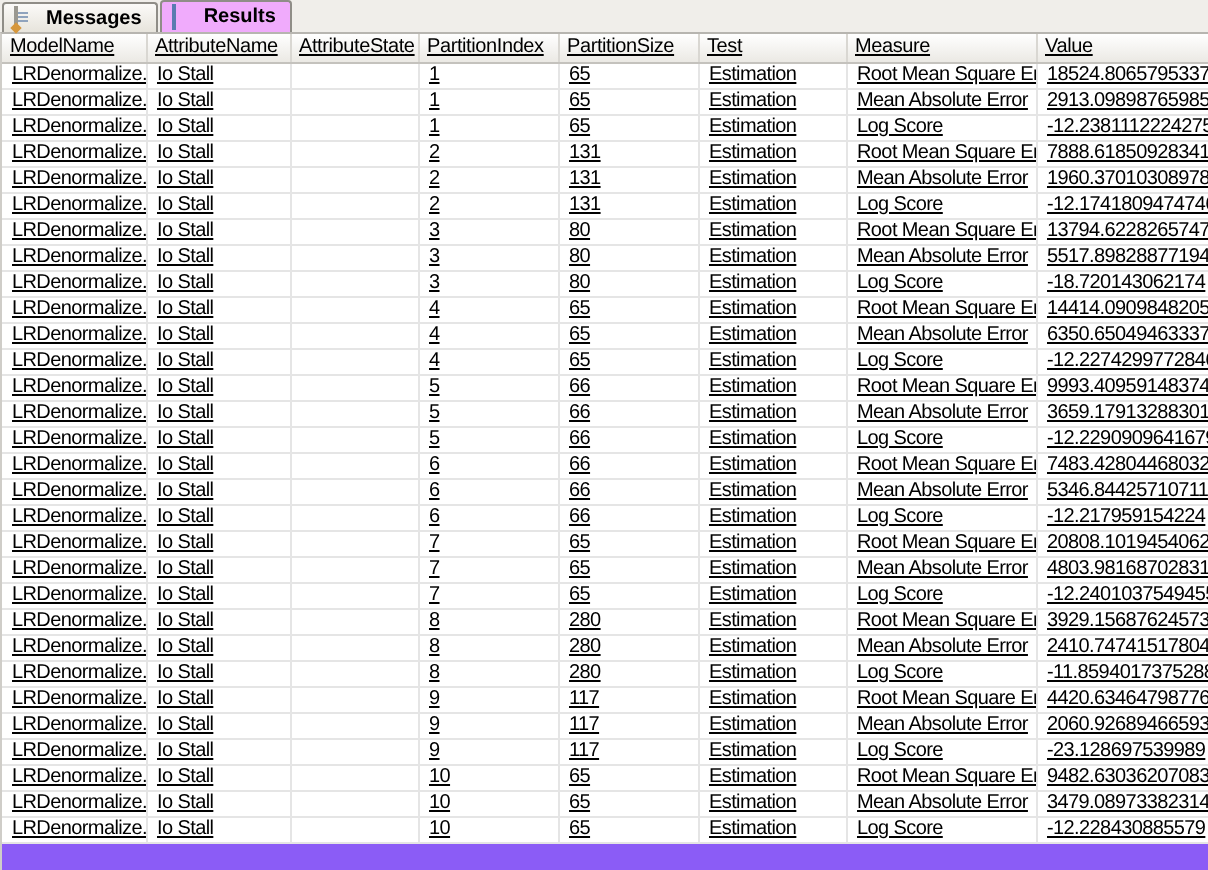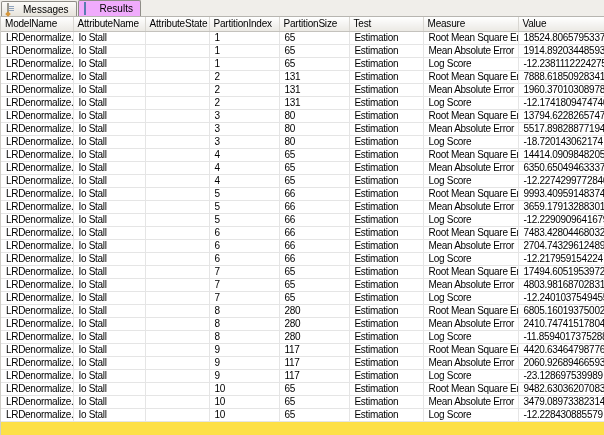--- a/index.html
+++ b/index.html
@@ -6,21 +6,21 @@
   body{
     width:604px;height:435px;overflow:hidden;
     background:#ffffff;
     font-family:"Liberation Sans","DejaVu Sans",sans-serif;
     font-size:10px;color:#000;
   }
   
   .tabstrip{
     height:16px;background:#f0eeea;
     display:flex;align-items:flex-end;gap:1px;
-    padding-left:1px;position:relative;
+    padding-left:1px;position:relative;font-weight:bold;
   }
   .tab{
     box-sizing:border-box;height:15px;
     display:flex;align-items:center;gap:4px;
     padding:0 7px 0 5px;
     border:1px solid #8f8d87;border-bottom:none;
     border-radius:2px 2px 0 0;
     background:linear-gradient(#fbfaf8,#e7e4dc);
     color:#000;cursor:default;white-space:nowrap;
   }
@@ -41,21 +41,21 @@
     background:
       linear-gradient(#9db6d6,#9db6d6) 3px 0/1px 100% no-repeat,
       linear-gradient(#9db6d6,#9db6d6) 7px 0/1px 100% no-repeat,
       linear-gradient(#9db6d6,#9db6d6) 0 2px/100% 1px no-repeat,
       linear-gradient(#9db6d6,#9db6d6) 0 5px/100% 1px no-repeat;
   }
   
   .grid-area{
     box-sizing:border-box;width:604px;height:419px;
     border-left:1px solid #cfcdc8;border-top:1px solid #b7b5b0;
-    background:#fde047;overflow:hidden;
+    background:#8b5cf6;overflow:hidden;text-decoration:underline;
   }
   table.results{
     border-collapse:collapse;table-layout:fixed;width:603px;
   }
   table.results th{
     box-sizing:border-box;height:14px;
     background:linear-gradient(#ffffff,#ebe9e4);
     border-right:1px solid #d9d7d2;border-bottom:1px solid #c4c2bd;
     font-weight:normal;text-align:left;
     padding:0 3px 0 4px;
@@ -124,21 +124,21 @@
           <td>18524.8065795337</td>
         </tr>
         <tr>
           <td>LRDenormalize...</td>
           <td>Io Stall</td>
           <td></td>
           <td>1</td>
           <td>65</td>
           <td>Estimation</td>
           <td>Mean Absolute Error</td>
-          <td>1914.89203448593</td>
+          <td>2913.09898765985</td>
         </tr>
         <tr>
           <td>LRDenormalize...</td>
           <td>Io Stall</td>
           <td></td>
           <td>1</td>
           <td>65</td>
           <td>Estimation</td>
           <td>Log Score</td>
           <td>-12.2381112224275</td>
@@ -274,41 +274,41 @@
           <td>7483.42804468032</td>
         </tr>
         <tr>
           <td>LRDenormalize...</td>
           <td>Io Stall</td>
           <td></td>
           <td>6</td>
           <td>66</td>
           <td>Estimation</td>
           <td>Mean Absolute Error</td>
-          <td>2704.74329612489</td>
+          <td>5346.84425710711</td>
         </tr>
         <tr>
           <td>LRDenormalize...</td>
           <td>Io Stall</td>
           <td></td>
           <td>6</td>
           <td>66</td>
           <td>Estimation</td>
           <td>Log Score</td>
           <td>-12.217959154224</td>
         </tr>
         <tr>
           <td>LRDenormalize...</td>
           <td>Io Stall</td>
           <td></td>
           <td>7</td>
           <td>65</td>
           <td>Estimation</td>
           <td>Root Mean Square Error</td>
-          <td>17494.6051953972</td>
+          <td>20808.1019454062</td>
         </tr>
         <tr>
           <td>LRDenormalize...</td>
           <td>Io Stall</td>
           <td></td>
           <td>7</td>
           <td>65</td>
           <td>Estimation</td>
           <td>Mean Absolute Error</td>
           <td>4803.98168702831</td>
@@ -324,21 +324,21 @@
           <td>-12.2401037549455</td>
         </tr>
         <tr>
           <td>LRDenormalize...</td>
           <td>Io Stall</td>
           <td></td>
           <td>8</td>
           <td>280</td>
           <td>Estimation</td>
           <td>Root Mean Square Error</td>
-          <td>6805.16019375002</td>
+          <td>3929.15687624573</td>
         </tr>
         <tr>
           <td>LRDenormalize...</td>
           <td>Io Stall</td>
           <td></td>
           <td>8</td>
           <td>280</td>
           <td>Estimation</td>
           <td>Mean Absolute Error</td>
           <td>2410.74741517804</td>

